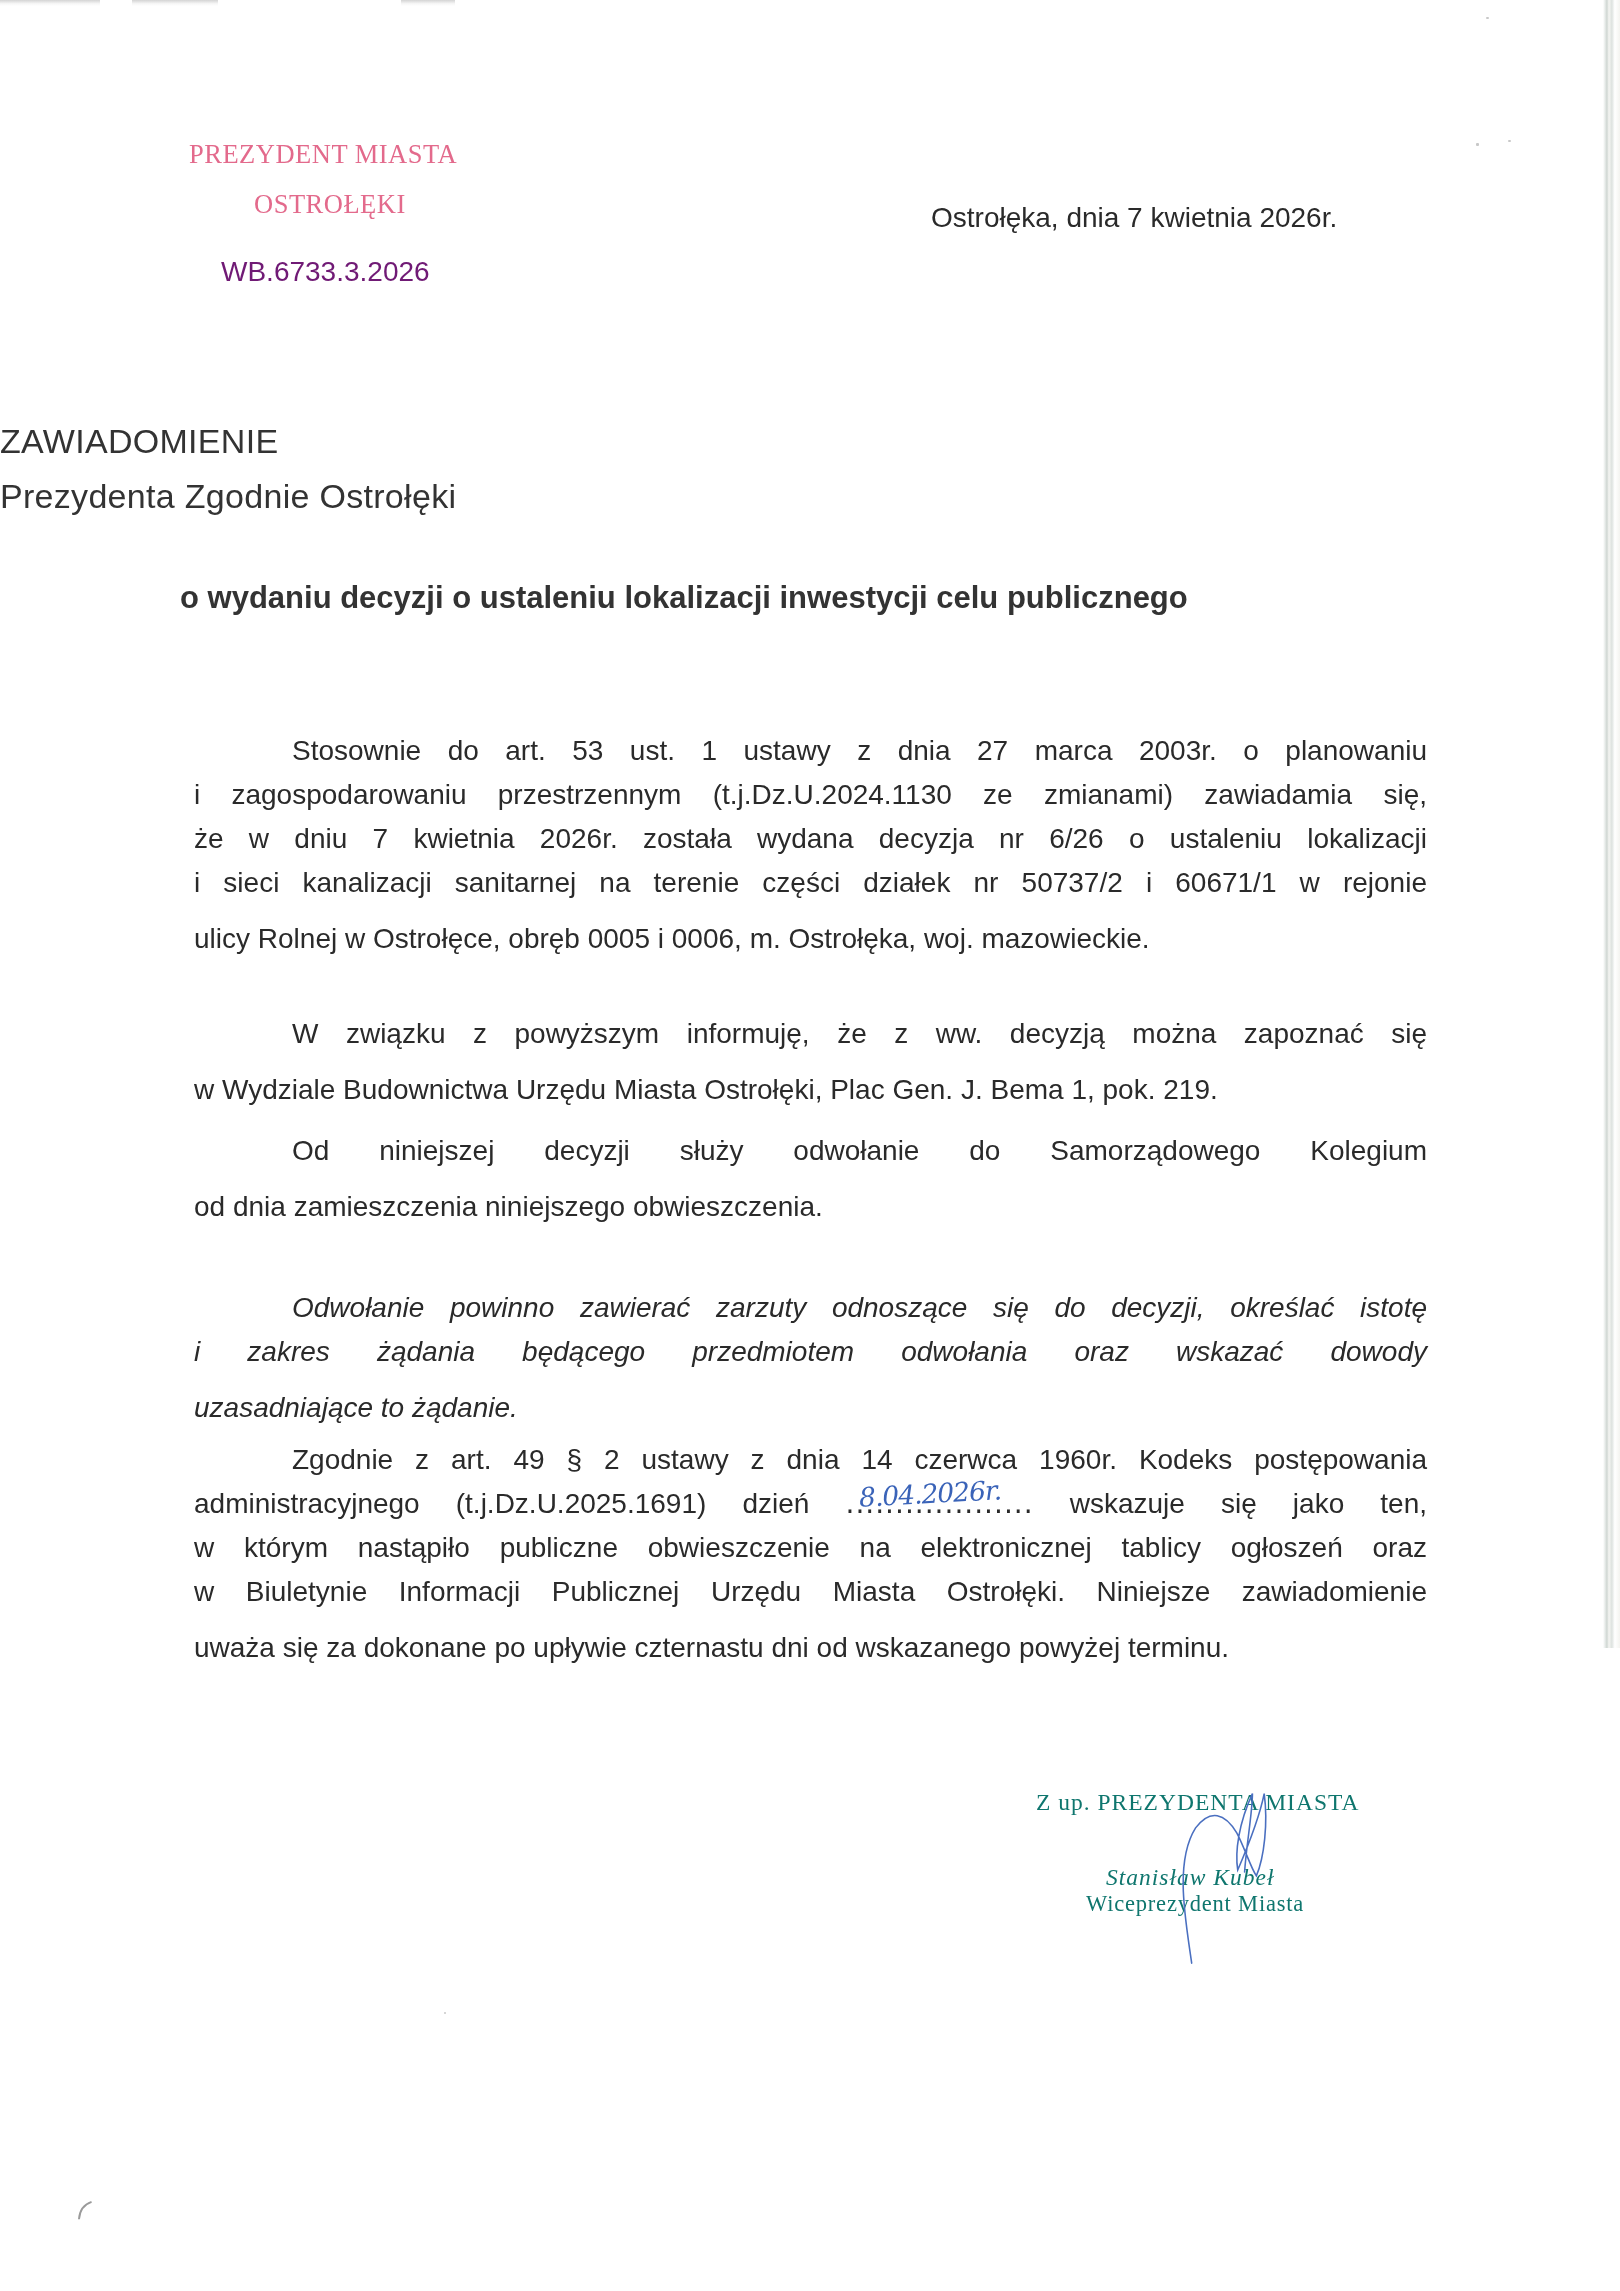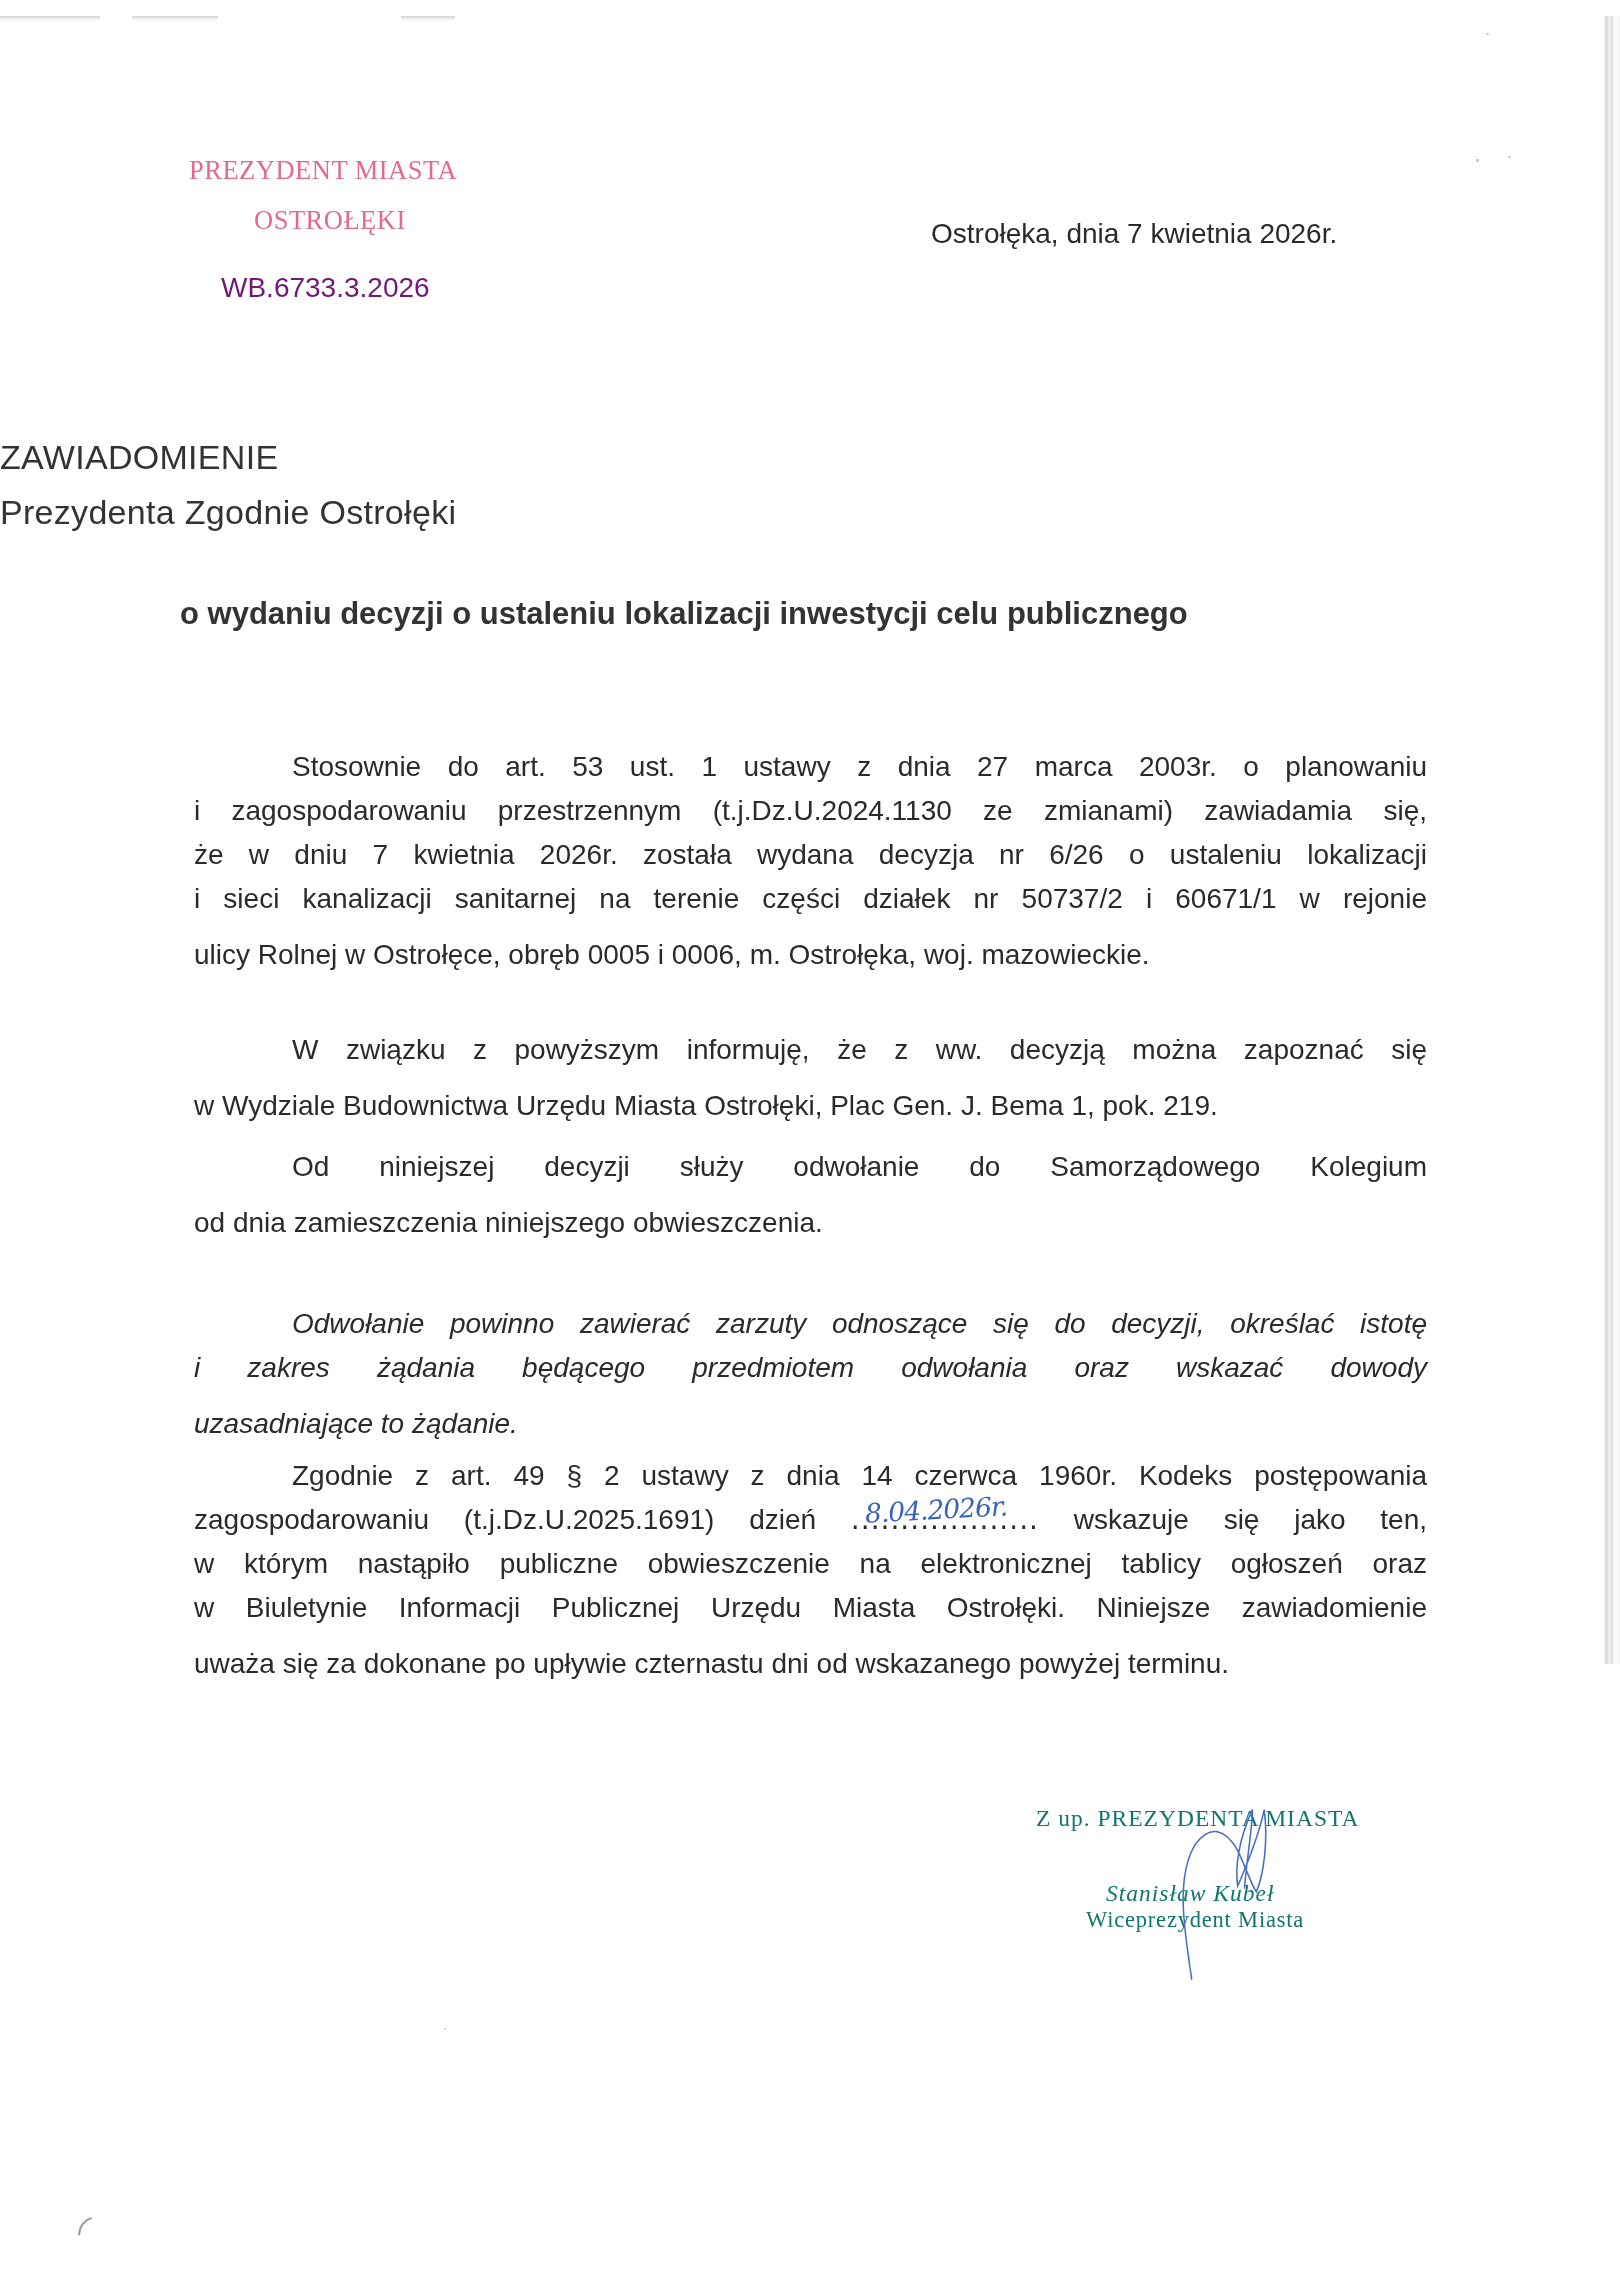--- a/index.html
+++ b/index.html
@@ -10,21 +10,21 @@
     body {
       width: 1620px;
       height: 2292px;
       position: relative;
       overflow: hidden;
       font-family: "Liberation Sans", sans-serif;
       color: #2a2a2a;
     }
     .page {
       position: absolute;
-      left: 0; top: 16px;
+      left: 0; top: 0;
       width: 1620px; height: 1648px;
       background: #ffffff;
     }
     
     .edge-right {
       position: absolute;
       top: 0; bottom: 0;
       left: 1603px;
       width: 17.6px;
       background: linear-gradient(to right, #ffffff 0px, #e8ecea 2px, #cfd6d2 3.9px, #f4f5f2 5.9px, #dde2df 8.8px, #ffffff 11.8px, #f2f2ee 17.6px);
@@ -198,21 +198,21 @@
   </div>
 
   <div class="body-text p4 para italic">
     <span class="line indent">Odwołanie powinno zawierać zarzuty odnoszące się do decyzji, określać istotę</span>
     <span class="line">i zakres żądania będącego przedmiotem odwołania oraz wskazać dowody</span>
     <span class="line last">uzasadniające to żądanie.</span>
   </div>
 
   <div class="body-text p5 para">
     <span class="line indent">Zgodnie z art. 49 § 2 ustawy z dnia 14 czerwca 1960r. Kodeks postępowania</span>
-    <span class="line"><span>zagospodarowaniu (t.j.Dz.U.2025.1691) dzień</span> <span class="handwritten-date"><span class="dots">...................</span><span class="hw">8.04.2026r.</span></span> <span>wskazuje się jako ten,</span></span>
+    <span class="line"><span>administracyjnego (t.j.Dz.U.2025.1691) dzień</span> <span class="handwritten-date"><span class="dots">...................</span><span class="hw">8.04.2026r.</span></span> <span>wskazuje się jako ten,</span></span>
     <span class="line">w którym nastąpiło publiczne obwieszczenie na elektronicznej tablicy ogłoszeń oraz</span>
     <span class="line">w Biuletynie Informacji Publicznej Urzędu Miasta Ostrołęki. Niniejsze zawiadomienie</span>
     <span class="line last">uważa się za dokonane po upływie czternastu dni od wskazanego powyżej terminu.</span>
   </div>
 
   <div class="sig-stamp sig-line1">Z up. PREZYDENTA MIASTA</div>
   <div class="sig-stamp sig-name">Stanisław Kubeł</div>
   <div class="sig-stamp sig-role">Wiceprezydent Miasta</div>
   <svg class="signature-svg" viewBox="0 0 120 200">
     <path d="M26 193 C 20 150, 8 90, 30 55 C 45 35, 60 40, 72 60 C 80 75, 86 95, 92 104 C 100 85, 104 50, 100 20 C 96 40, 85 70, 73 98 C 70 80, 74 50, 88 20 C 88 40, 82 70, 80 100" stroke="#4a6fc0" stroke-width="1.6" fill="none" stroke-linecap="round"></path>

